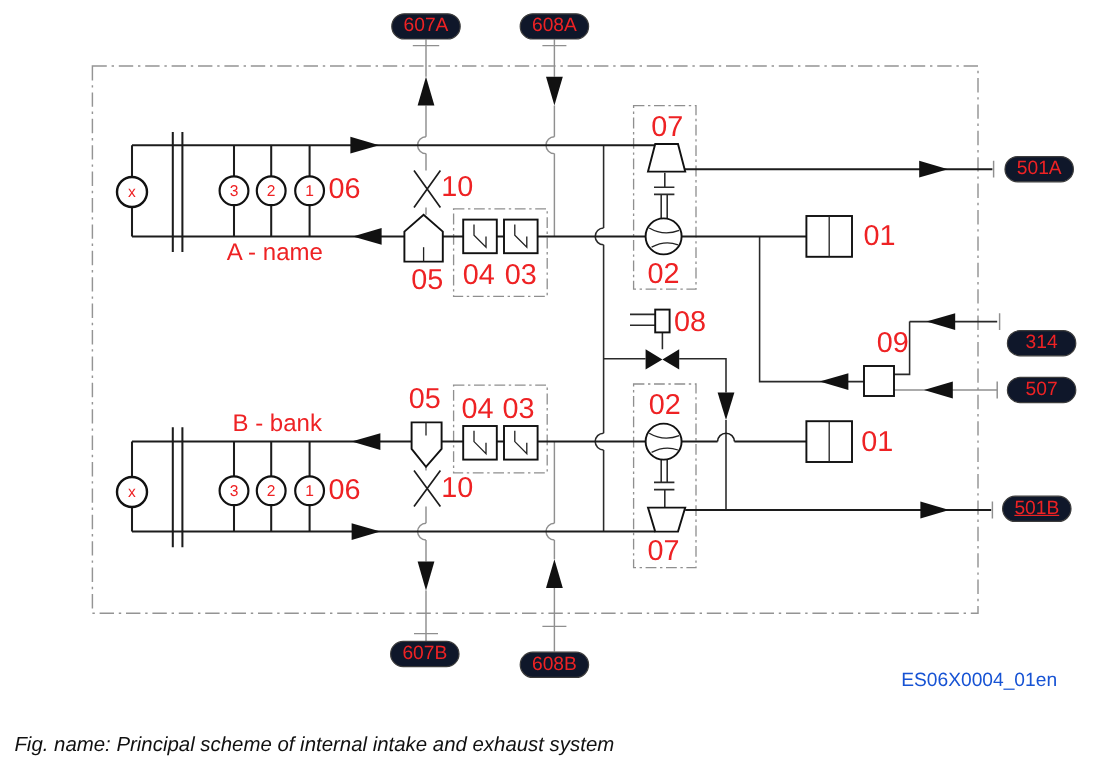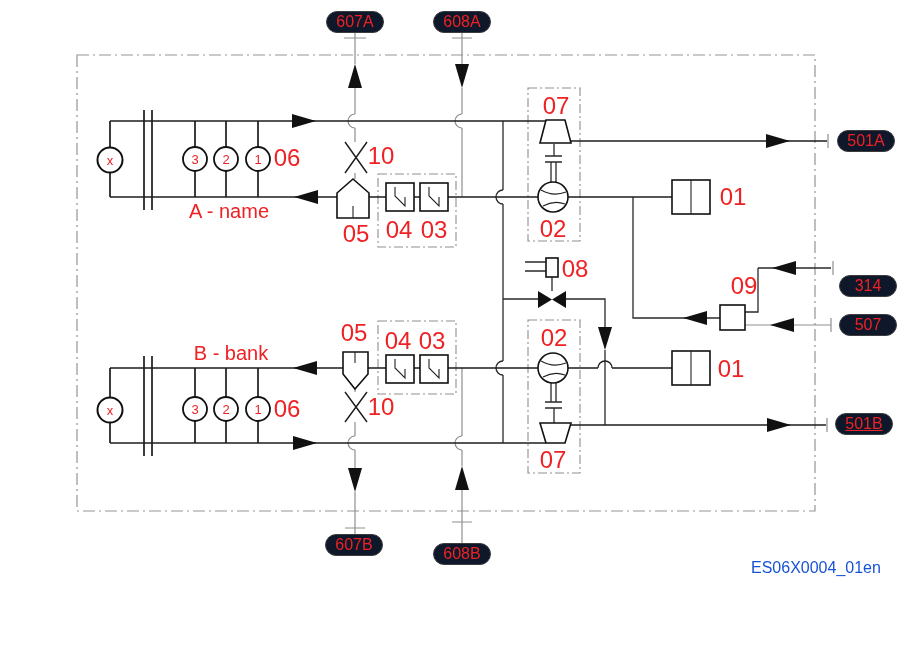--- a/index.html
+++ b/index.html
@@ -188,14 +188,15 @@
 <span class="num" style="left:110px;top:160px;">x</span>
 <span class="num" style="left:195px;top:159px;">3</span>
 <span class="num" style="left:226px;top:159px;">2</span>
 <span class="num" style="left:258px;top:159px;">1</span>
 <span class="num" style="left:110px;top:410px;">x</span>
 <span class="num" style="left:195px;top:409px;">3</span>
 <span class="num" style="left:226px;top:409px;">2</span>
 <span class="num" style="left:258px;top:409px;">1</span>
 
 <span class="code">ES06X0004_01en</span>
+<span class="caption">Fig. name: Principal scheme of internal intake and exhaust system</span>
 
 </div>
 
 </body></html>

